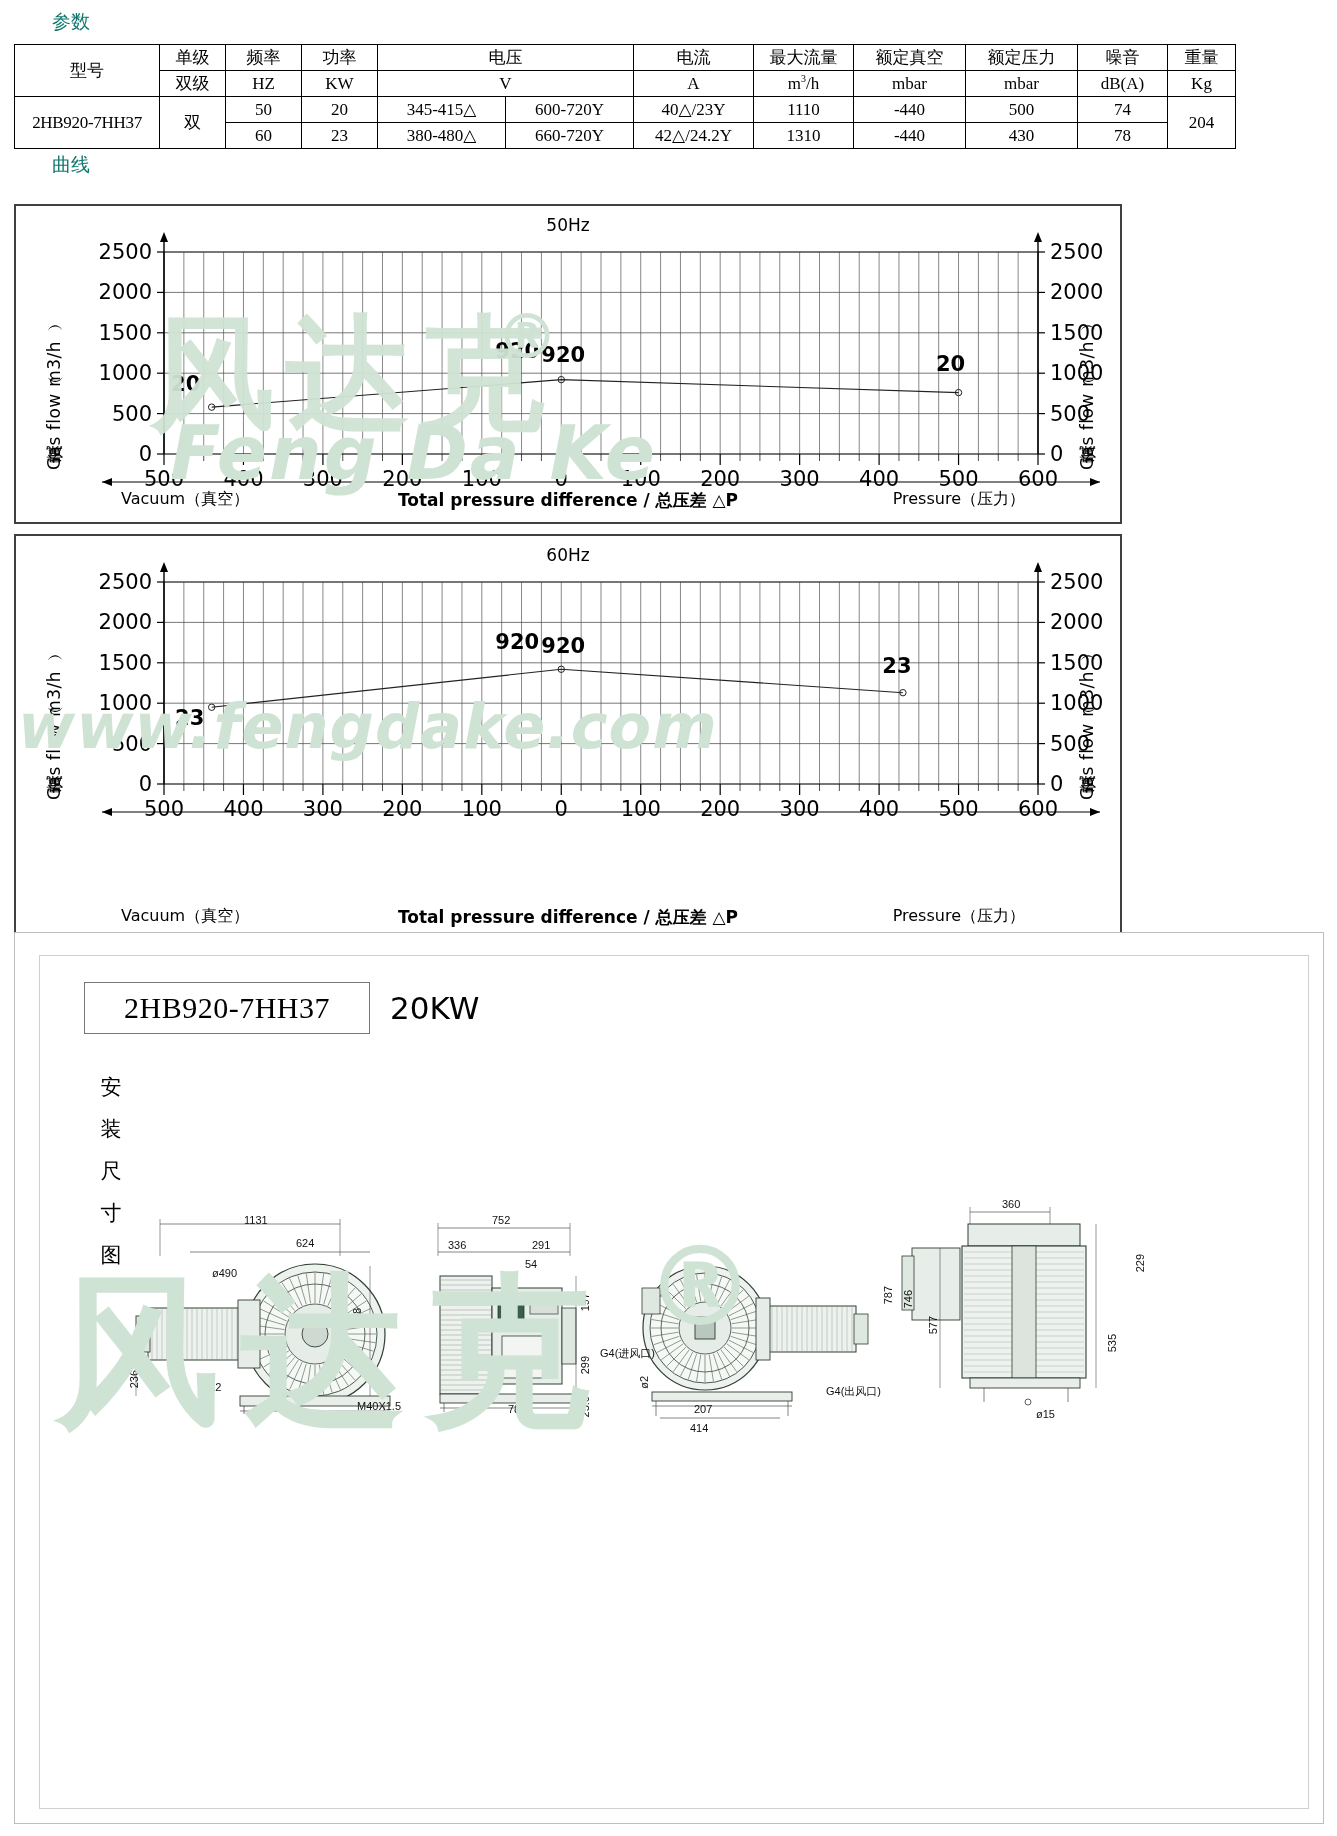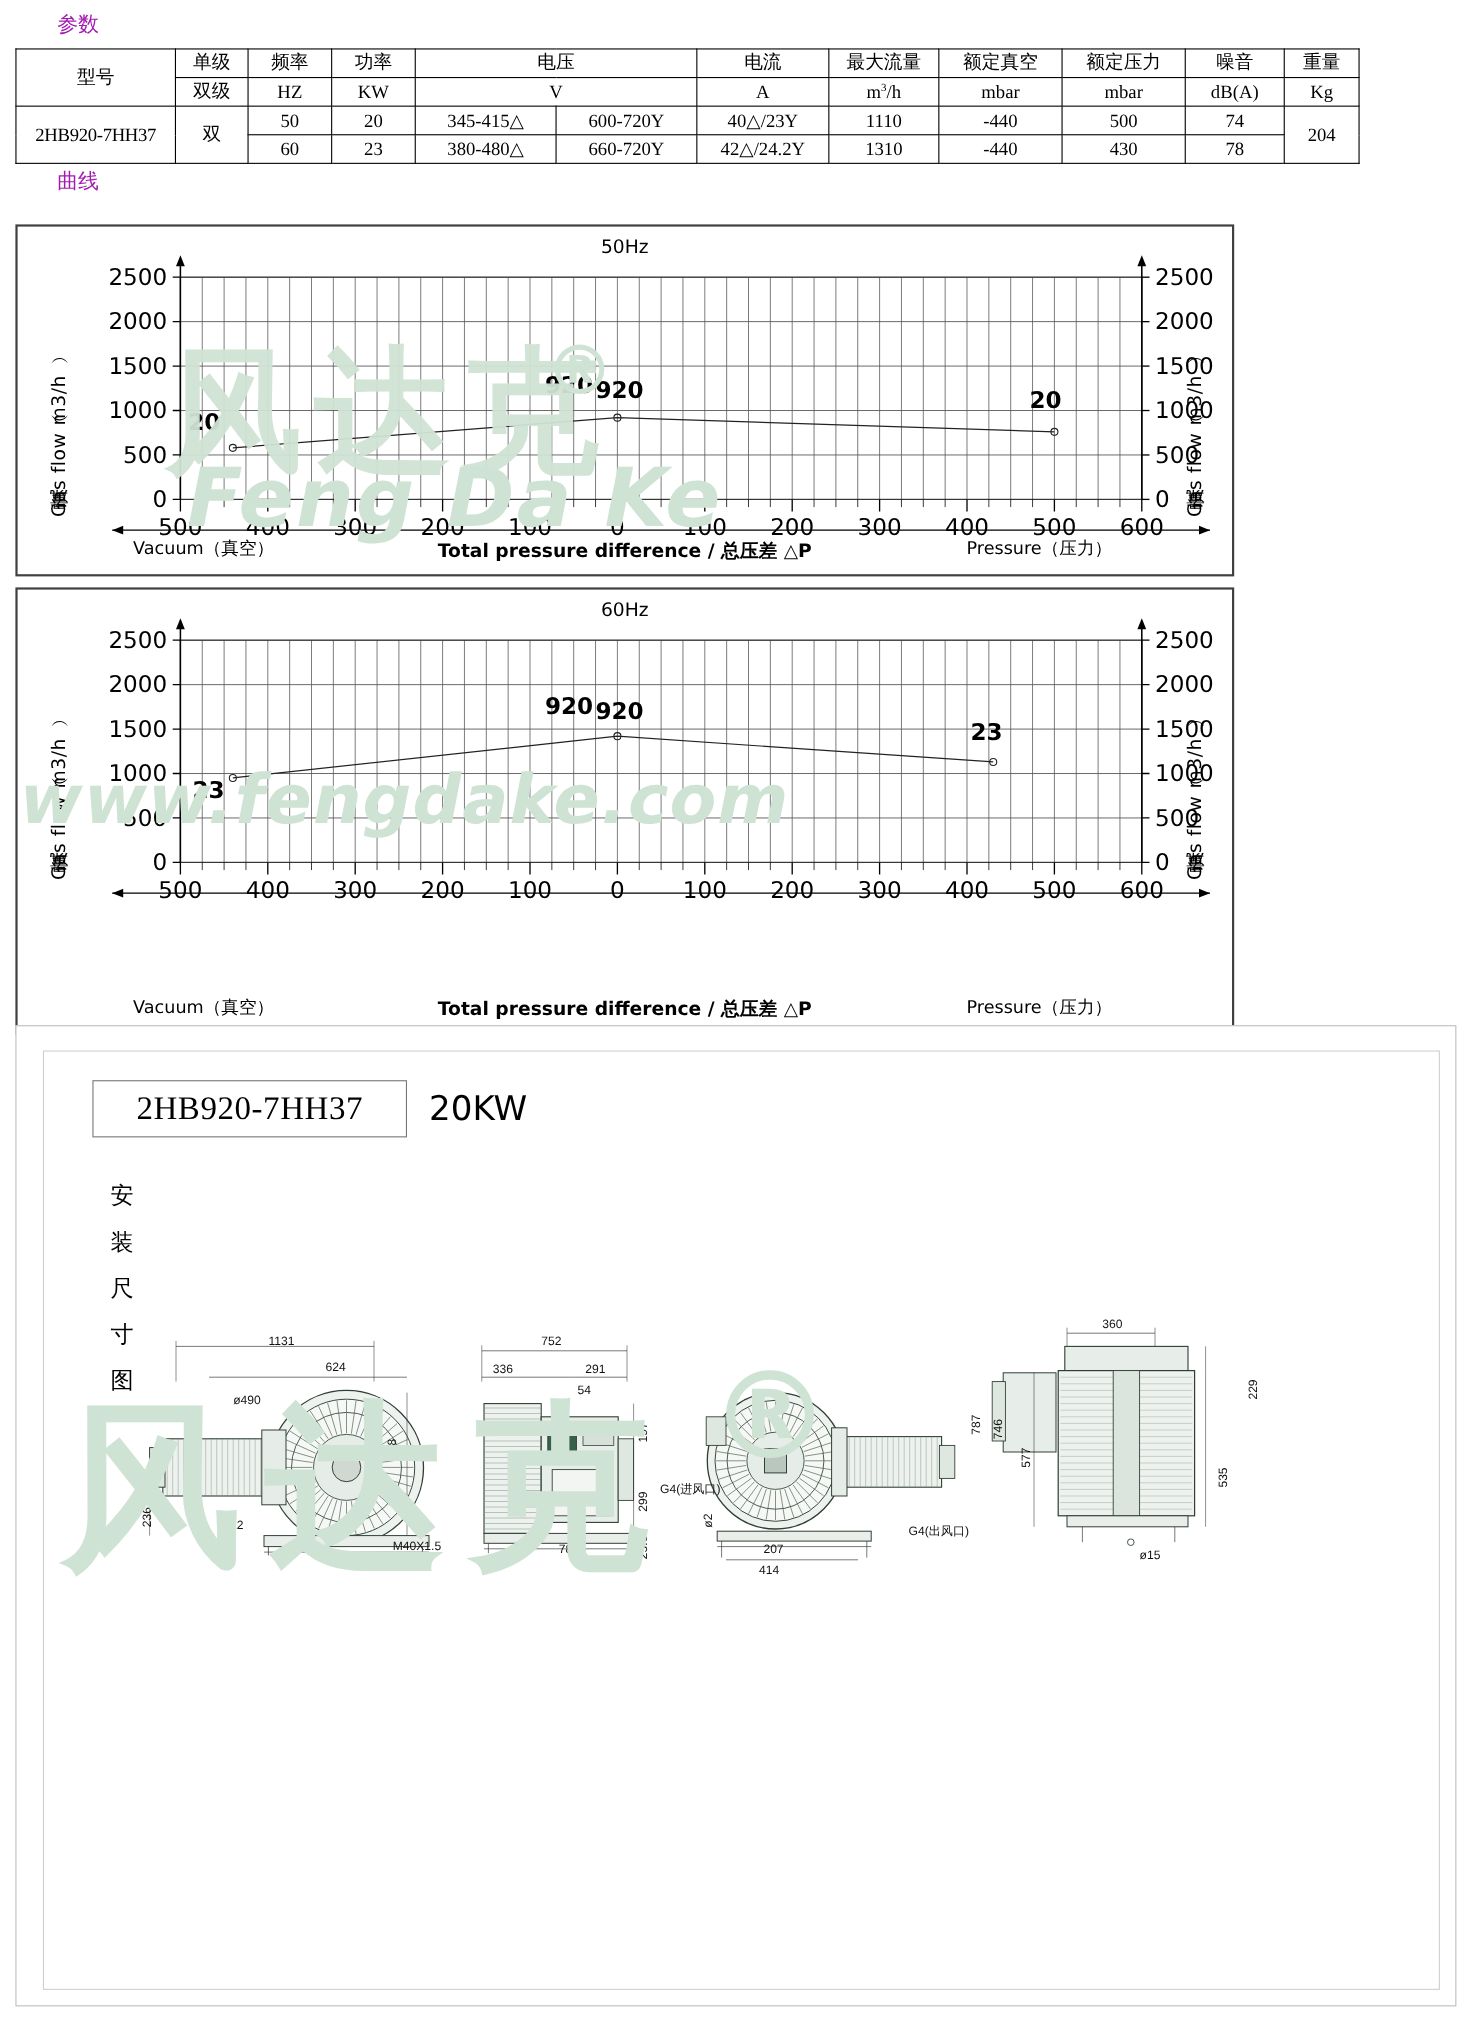--- a/index.html
+++ b/index.html
@@ -11,21 +11,21 @@
     color: #000;
     position: relative;
     overflow: hidden;
   }
 
   
   .sec-label {
     font-family: "DejaVu Sans", "Liberation Sans", sans-serif;
     font-size: 19px;
     font-weight: 400;
-    color: #a21caf;
+    color: #0f766e;
   }
   #params-label { position:absolute; left:52px; top:9px; }
   #curve-label  { position:absolute; left:52px; top:152px; }
 
   
   #param-table-wrap { position:absolute; left:14px; top:44px; width:1110px; }
   table.param {
     border-collapse: collapse;
     width: 1110px;
     font-family: "Liberation Serif", "DejaVu Serif", serif;
@@ -83,21 +83,21 @@
   .vcap.right { right: 22px; top: 36px; height: 235px; }
 
   
   .bcap {
     position:absolute;
     font-family: "DejaVu Sans", "Liberation Sans", sans-serif;
     font-size: 16px;
   }
   .bcap.vac  { left: 105px;  bottom: 12px; }
   .bcap.tot  { left: 50%; transform: translateX(-50%); bottom: 10px; font-weight:700; font-size:17px; }
-  .bcap.pre  { right: 109px;  bottom: 12px; }
+  .bcap.pre  { right: 95px;  bottom: 12px; }
 
   .chart-svg { position:absolute; left:0; top:0; }
 
   
   .wm { position:absolute; pointer-events:none; user-select:none; }
   .wm-text {
     font-family: "DejaVu Sans", "Liberation Sans", sans-serif;
     font-weight: 700;
     color: #cfe3d4;
     white-space: nowrap;

